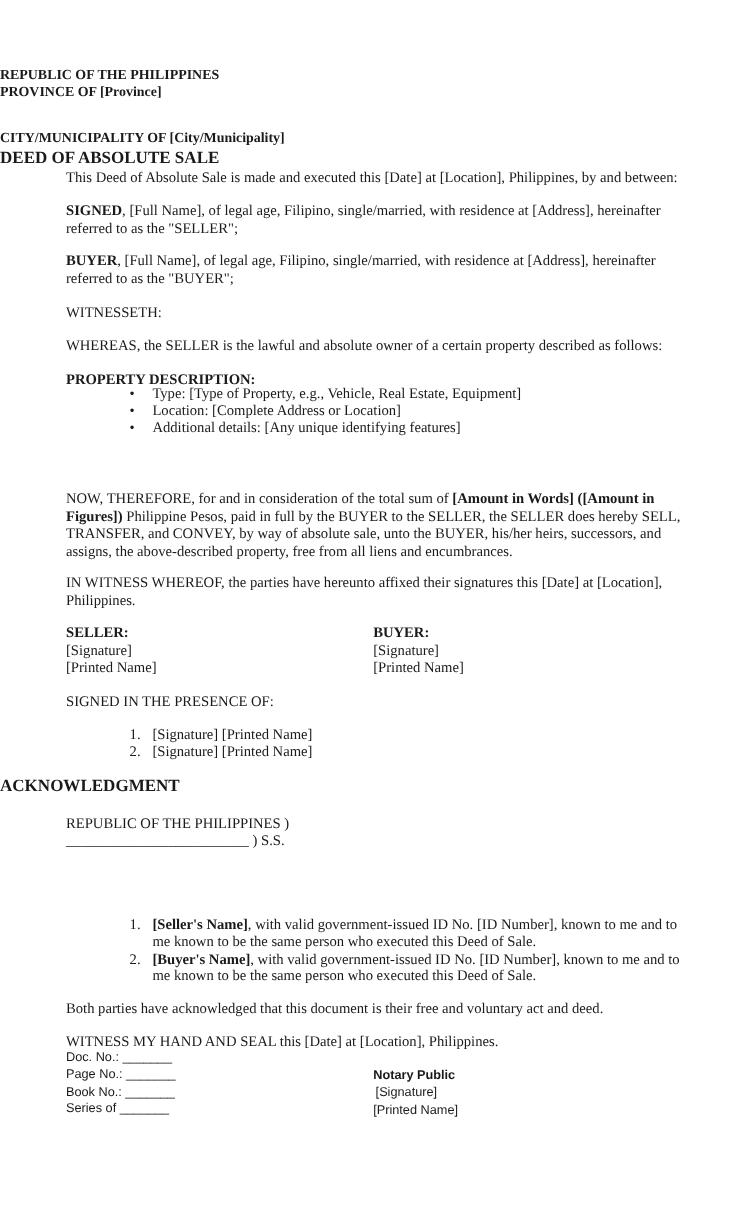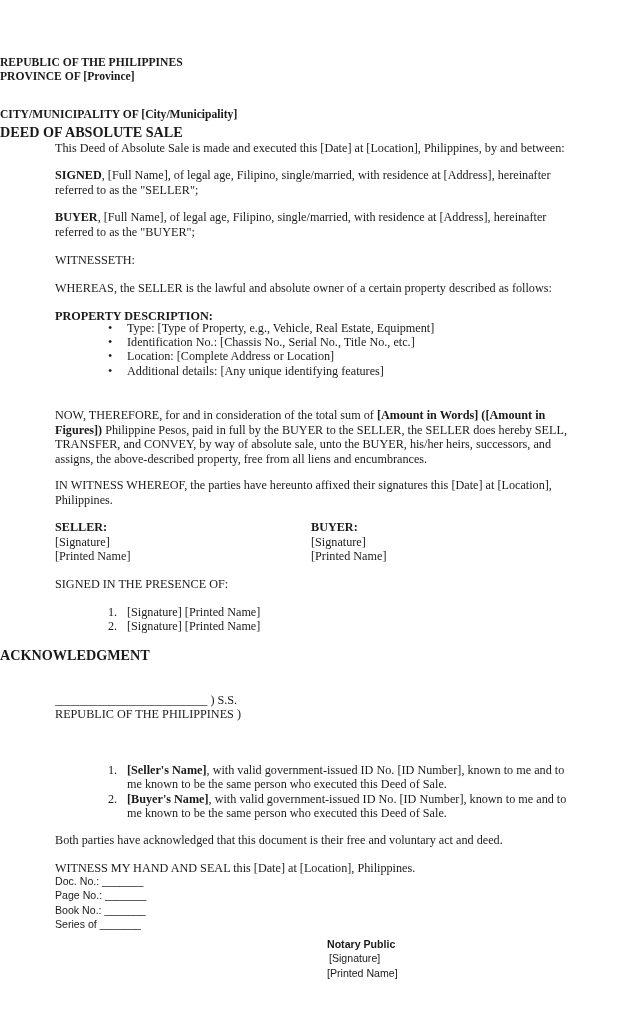--- a/index.html
+++ b/index.html
@@ -82,21 +82,20 @@
   <div class="abs para" style="top:210px;"><span class="b">BUYER</span><span>, [Full Name], of legal age, Filipino, single/married, with residence at [Address], hereinafter referred to as the "BUYER";</span></div>
 
   <div class="abs para" style="top:253px;">WITNESSETH:</div>
 
   <div class="abs para" style="top:281px;">WHEREAS, the SELLER is the lawful and absolute owner of a certain property described as follows:</div>
 
   <div class="abs para b" style="top:309px;">PROPERTY DESCRIPTION:</div>
 
   <ul class="bullet-list" style="top:321px;">
     <li>Type: [Type of Property, e.g., Vehicle, Real Estate, Equipment]</li>
-    <li>Identification No.: [Chassis No., Serial No., Title No., etc.]</li>
     <li>Location: [Complete Address or Location]</li>
     <li>Additional details: [Any unique identifying features]</li>
   </ul>
 
   <div class="abs para" style="top:408px;"><span>NOW, THEREFORE, for and in consideration of the total sum of </span><span class="b">[Amount in Words] ([Amount in Figures])</span><span> Philippine Pesos, paid in full by the BUYER to the SELLER, the SELLER does hereby SELL, TRANSFER, and CONVEY, by way of absolute sale, unto the BUYER, his/her heirs, successors, and assigns, the above-described property, free from all liens and encumbrances.</span></div>
 
   <div class="abs para" style="top:478px;">IN WITNESS WHEREOF, the parties have hereunto affixed their signatures this [Date] at [Location], Philippines.</div>
 
   <div class="abs" style="left:55px; top:520px;">
     <div class="b">SELLER:</div>
@@ -111,39 +110,39 @@
 
   <div class="abs para" style="top:577px;">SIGNED IN THE PRESENCE OF:</div>
 
   <ol class="num-list" style="top:605px;">
     <li><span class="num">1.</span><span>[Signature] [Printed Name]</span></li>
     <li><span class="num">2.</span><span>[Signature] [Printed Name]</span></li>
   </ol>
 
   <div class="abs center title" style="top:648px;">ACKNOWLEDGMENT</div>
 
-  <div class="abs para" style="top:679px;margin-top:28px;">REPUBLIC OF THE PHILIPPINES )</div>
+  <div class="abs para" style="top:679px;">REPUBLIC OF THE PHILIPPINES )</div>
   <div class="abs para" style="top:693px;">_________________________ ) S.S.</div>
 
 
   <ol class="num-list ack-list" style="top:763px;">
     <li><span class="num">1.</span><span class="b">[Seller's Name]</span><span>, with valid government-issued ID No. [ID Number], known to me and to me known to be the same person who executed this Deed of Sale.</span></li>
     <li><span class="num">2.</span><span class="b">[Buyer's Name]</span><span>, with valid government-issued ID No. [ID Number], known to me and to me known to be the same person who executed this Deed of Sale.</span></li>
   </ol>
 
   <div class="abs para" style="top:833px;">Both parties have acknowledged that this document is their free and voluntary act and deed.</div>
 
   <div class="abs para" style="top:861px;">WITNESS MY HAND AND SEAL this [Date] at [Location], Philippines.</div>
 
   <div class="abs sans" style="left:55px; top:874px;">
     <div>Doc. No.: _______</div>
     <div>Page No.: _______</div>
     <div>Book No.: _______</div>
     <div>Series of _______</div>
   </div>
 
-  <div class="abs sans" style="left:327px; top:889px;margin-top:48px;">
+  <div class="abs sans" style="left:311px; top:889px;">
     <div class="b">Notary Public</div>
     <div style="padding-left:2px;">[Signature]</div>
     <div>[Printed Name]</div>
   </div>
 
 </div>
 
 </body></html>

